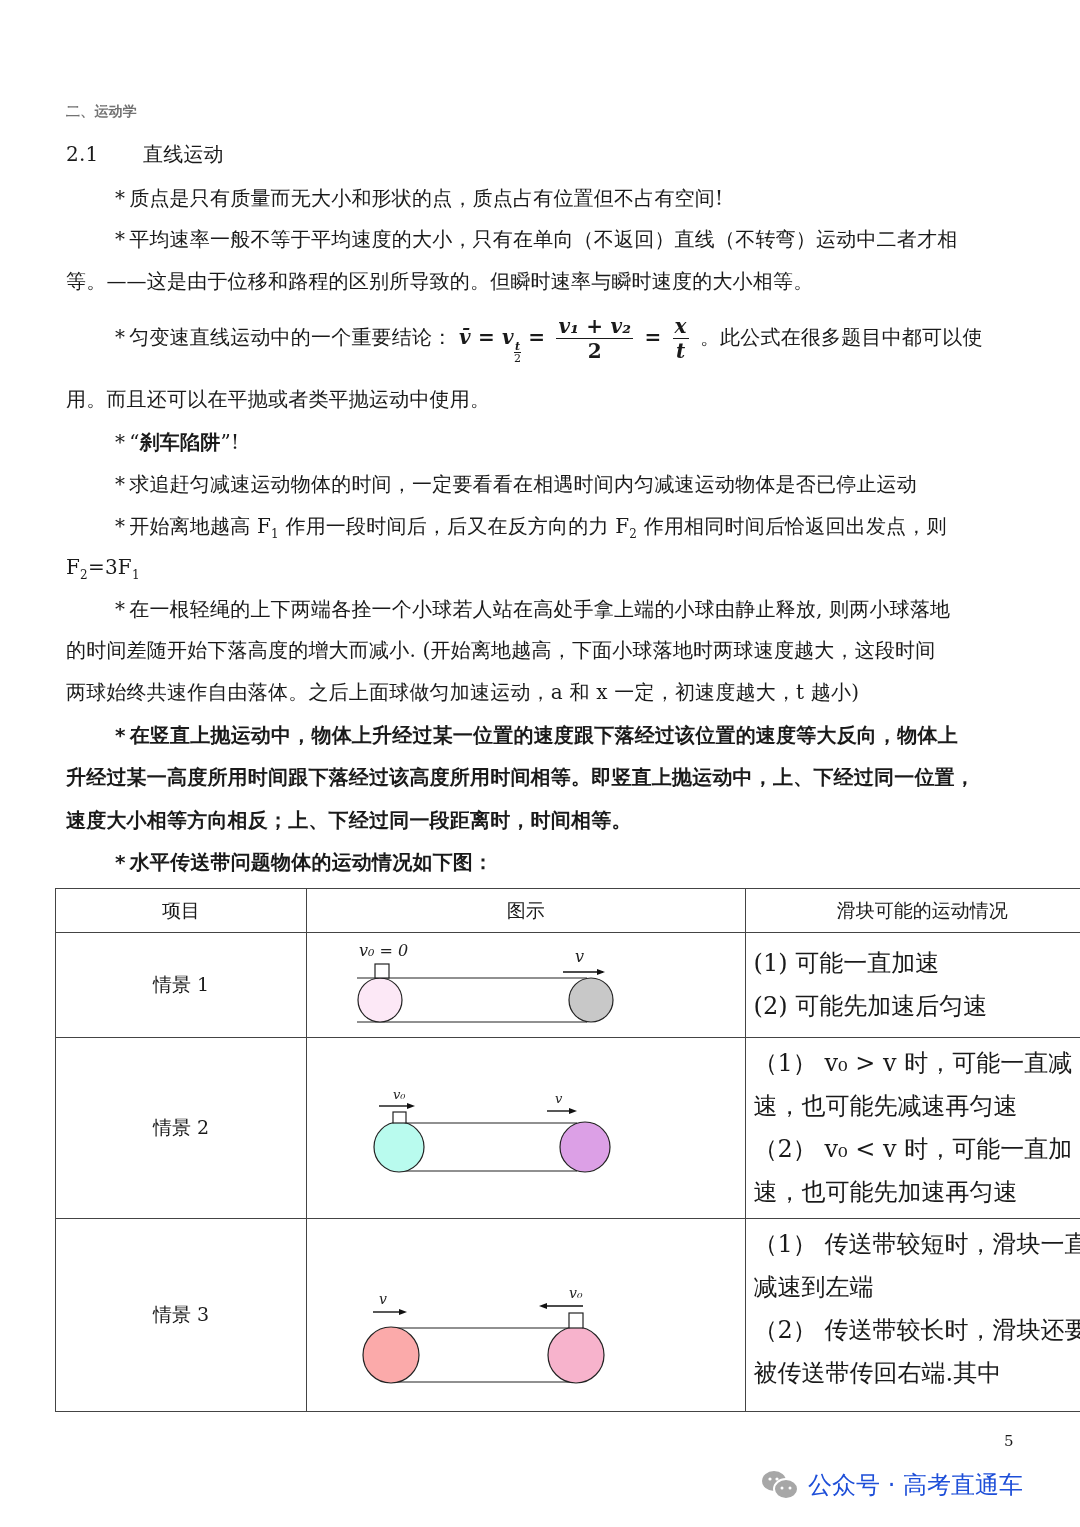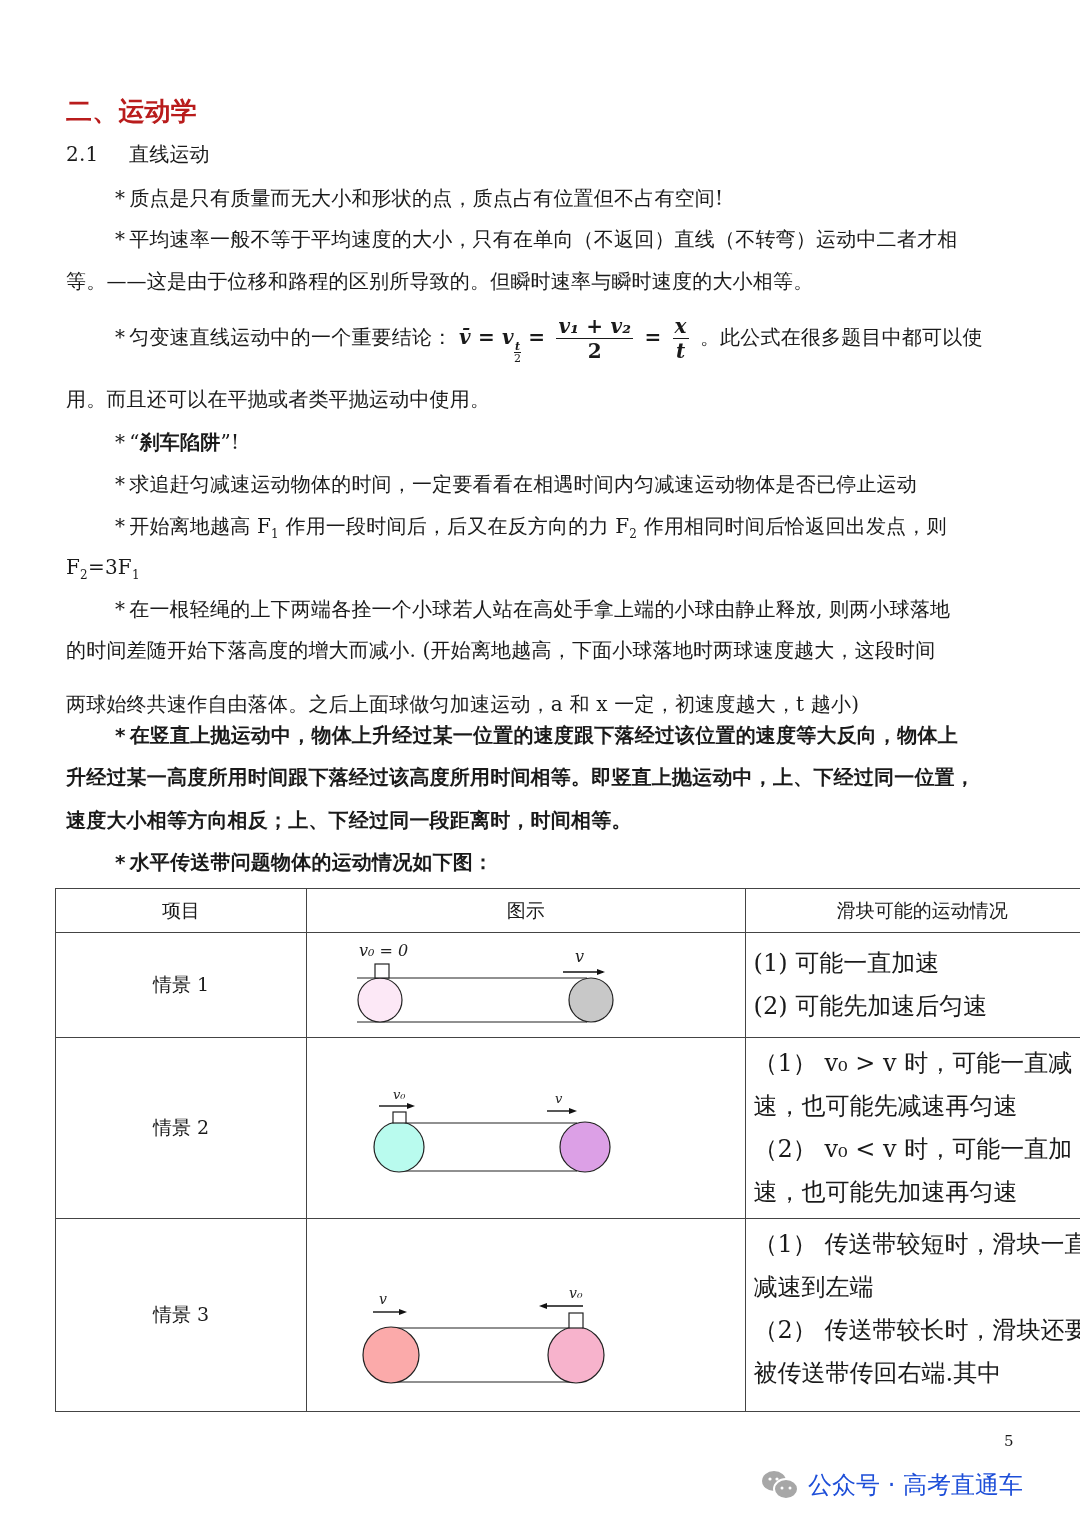--- a/index.html
+++ b/index.html
@@ -3,21 +3,21 @@
 <meta charset="utf-8">
 <style>
   html, body { margin: 0; padding: 0; background: #ffffff; }
   body {
     width: 1080px; height: 1527px; position: relative; overflow: hidden;
     font-family: "DejaVu Serif", "Liberation Serif", serif;
     color: #1a1a1a;
   }
   .abs { position: absolute; }
   .line { position: absolute; font-size: 20px; line-height: 28px; white-space: nowrap; letter-spacing: 0.2px; }
-  .heading { color: #b91c1c; font-size: 26px; font-family: "DejaVu Sans", "Liberation Sans", sans-serif; font-weight: bold; }
+  .heading { color: #737373; font-size: 14px; font-family: "DejaVu Sans", "Liberation Sans", sans-serif; font-weight: bold; }
   .bold { font-weight: bold; font-family: "DejaVu Sans", "Liberation Sans", sans-serif; }
   .star { margin-right: 4px; }
   .math { font-family: "DejaVu Serif", serif; font-style: italic; font-weight: bold; }
   .frac { display: inline-block; vertical-align: middle; text-align: center; margin: 2px 4px; }
   .frac .num { display: block; border-bottom: 1.5px solid #1a1a1a; padding: 0 2px; line-height: 24px; }
   .frac .den { display: block; line-height: 24px; }
   sub { font-size: 12px; }
   table.conv {
     position: absolute; left: 55px; top: 888px; width: 1045px;
     border-collapse: collapse; font-size: 19px;
@@ -33,21 +33,21 @@
   .pagenum { left: 1004px; top: 1432px; font-size: 15px; }
   .watermark { left: 760px; top: 1468px; color: #1d4ed8; font-size: 24px; font-family: "DejaVu Sans", "Liberation Sans", sans-serif; display: flex; align-items: center; gap: 8px; }
   .wm-icon { width: 40px; height: 34px; position: relative; }
 </style>
 </head>
 <body>
 
 <div class="line heading" style="left:66px; top:97px;">二、运动学</div>
 <div class="line" style="left:66px; top:140px;">
   <span>2.1</span>
-  <span style="margin-left:24px;">直线运动</span>
+  <span style="margin-left:38px;">直线运动</span>
 </div>
 
 <div class="line" style="left:115px; top:184px;">
   <span class="star">*</span><span>质点是只有质量而无大小和形状的点，质点占有位置但不占有空间!</span>
 </div>
 
 <div class="line" style="left:115px; top:225px;">
   <span class="star">*</span><span>平均速率一般不等于平均速度的大小，只有在单向（不返回）直线（不转弯）运动中二者才相</span>
 </div>
 <div class="line" style="left:66px; top:267px;">等。——这是由于位移和路程的区别所导致的。但瞬时速率与瞬时速度的大小相等。</div>
@@ -75,21 +75,21 @@
   <span class="star">*</span><span>开始离地越高 F</span><sub>1</sub><span> 作用一段时间后，后又在反方向的力 F</span><sub>2</sub><span> 作用相同时间后恰返回出发点，则</span>
 </div>
 <div class="line" style="left:66px; top:553px;">
   <span>F</span><sub>2</sub><span>=3F</span><sub>1</sub>
 </div>
 
 <div class="line" style="left:115px; top:595px;">
   <span class="star">*</span><span>在一根轻绳的上下两端各拴一个小球若人站在高处手拿上端的小球由静止释放, 则两小球落地</span>
 </div>
 <div class="line" style="left:66px; top:636px;">的时间差随开始下落高度的增大而减小. (开始离地越高，下面小球落地时两球速度越大，这段时间</div>
-<div class="line" style="left:66px; top:678px;margin-top:12px;">两球始终共速作自由落体。之后上面球做匀加速运动，a 和 x 一定，初速度越大，t 越小)</div>
+<div class="line" style="left:66px; top:678px;">两球始终共速作自由落体。之后上面球做匀加速运动，a 和 x 一定，初速度越大，t 越小)</div>
 
 <div class="line bold" style="left:115px; top:721px;">
   <span class="star">*</span><span>在竖直上抛运动中，物体上升经过某一位置的速度跟下落经过该位置的速度等大反向，物体上</span>
 </div>
 <div class="line bold" style="left:66px; top:763px;">升经过某一高度所用时间跟下落经过该高度所用时间相等。即竖直上抛运动中，上、下经过同一位置，</div>
 <div class="line bold" style="left:66px; top:806px;">速度大小相等方向相反；上、下经过同一段距离时，时间相等。</div>
 
 <div class="line bold" style="left:115px; top:848px;">
   <span class="star">*</span><span>水平传送带问题物体的运动情况如下图：</span>
 </div>

